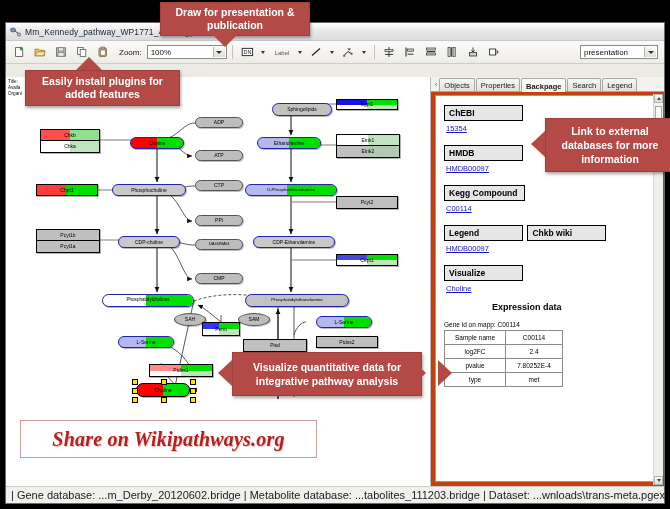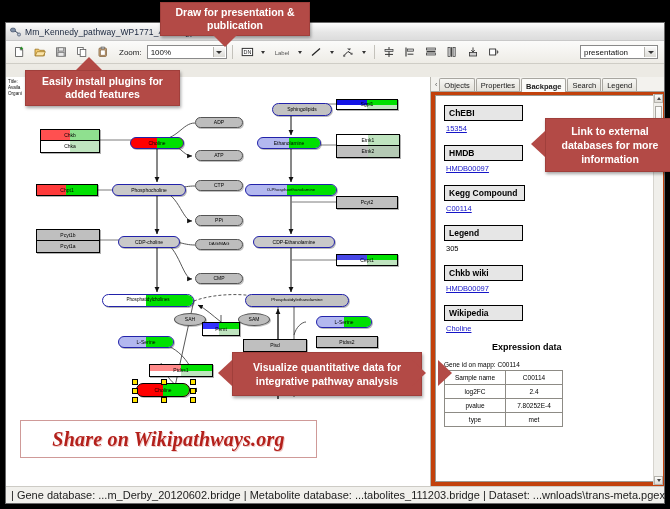--- a/index.html
+++ b/index.html
@@ -515,26 +515,25 @@
             <div class="db-head">ChEBI</div>
             <a class="db-link" href="#">15354</a>
 
             <div class="db-head">HMDB</div>
             <a class="db-link" href="#">HMDB00097</a>
 
             <div class="db-head">Kegg Compound</div>
             <a class="db-link" href="#">C00114</a>
 
             <div class="db-head">Legend</div>
-            <span class="db-plain">305</span>
 
             <div class="db-head">Chkb wiki</div>
             <a class="db-link" href="#">HMDB00097</a>
 
-            <div class="db-head">Wikipedia</div>
+            <div class="db-head">Visualize</div>
             <a class="db-link" href="#">Choline</a>
 
             <div class="expr-title">Expression data</div>
             <div class="gene-id">Gene id on mapp: C00114</div>
 
             <table class="expr">
               <tbody>
                   <tr>
                 <td class="k">Sample name</td>
                 <td class="v">C00114</td>

